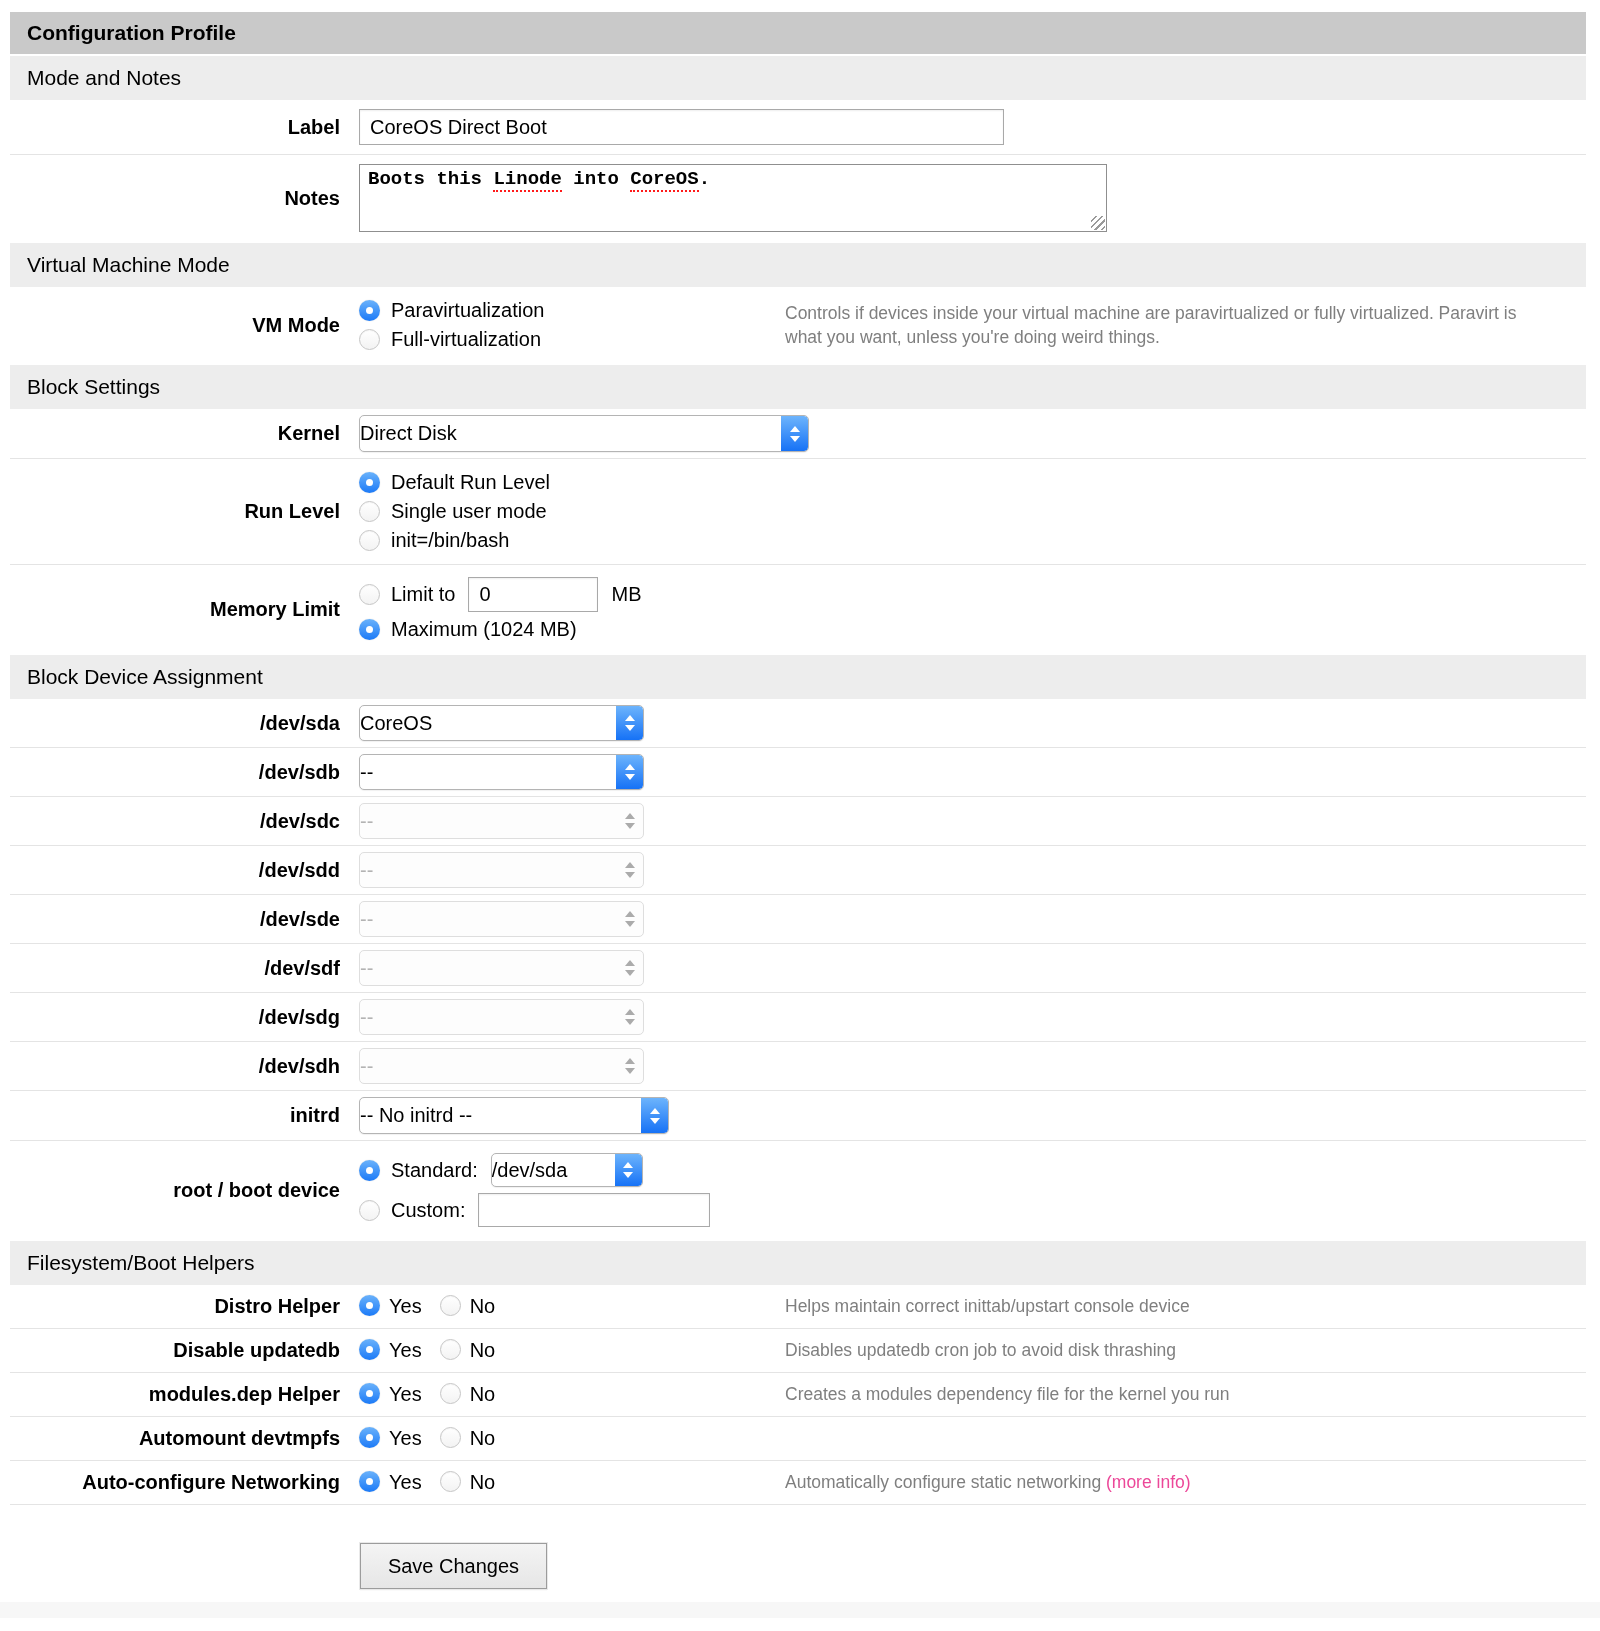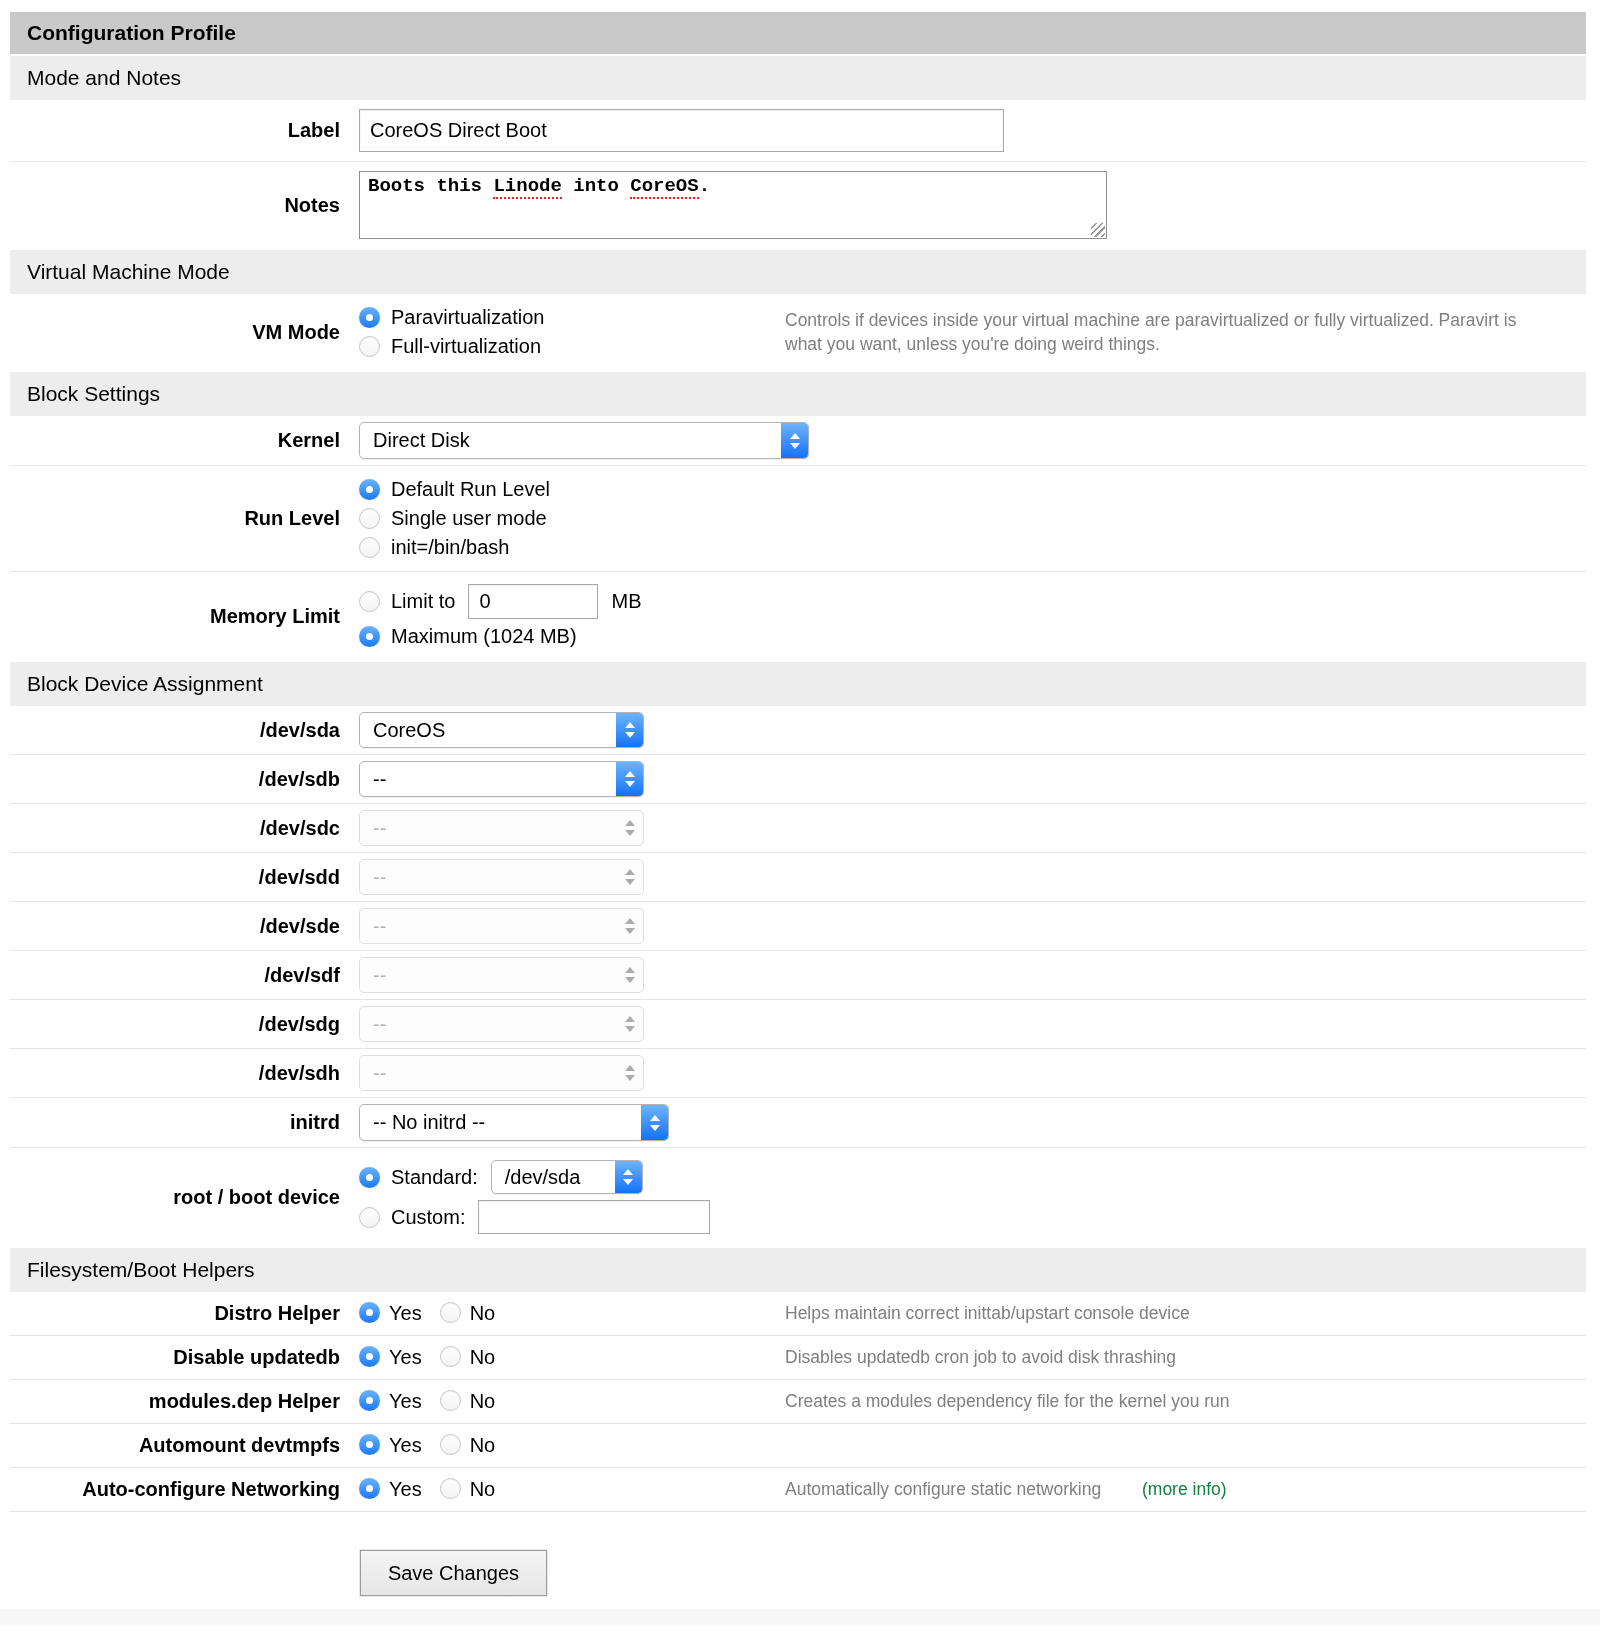--- a/index.html
+++ b/index.html
@@ -30,25 +30,25 @@
 
   .col-label {
     width:330px; flex:none;
     text-align:right;
     font-weight:bold; font-size:20px;
     line-height:1.25;
   }
   .col-ctrl { margin-left:19px; flex:none; }
   .col-ctrl.w415 { width:415px; }
   .col-help { flex:1; margin-left:11px; font-size:17.5px; color:#7f7f7f; line-height:1.4; padding-right:60px; }
-  .col-help a { color:#15803d; text-decoration:none;margin-left:36px; }
+  .col-help a { color:#ec4899; text-decoration:none; }
 
   
   .tinput {
-    height:43px; border:1px solid #a9a9a9; background:#fff;
+    height:36px; border:1px solid #a9a9a9; background:#fff;
     font-family:"Liberation Sans",sans-serif; font-size:20px; color:#000;
     padding:0 10px;
     box-shadow: inset 0 1px 2px rgba(0,0,0,0.07);
   }
   .tinput.w645 { width:645px; }
   .tinput.w130 { width:130px; height:35px; }
   .tinput.w232 { width:232px; height:34px; }
 
   
   .notesbox {
@@ -77,21 +77,21 @@
 
   .optline { display:flex; align-items:center; padding:3px 0; font-size:20px; }
   .optline .radio { margin-right:11px; }
   .optline .after-unit { margin-left:13px; }
   .optline .inline-label { margin-right:13px; }
 
   
   .sel {
     display:inline-flex; align-items:center; justify-content:space-between;
     border:1px solid #b4b4b4; border-radius:5px; background:#fff;
-    font-size:20px; height:37px; padding-left:13px;
+    font-size:20px; height:37px; 
     box-shadow: 0 1px 1px rgba(0,0,0,0.06);
     overflow:hidden;
   }
   .sel .sel-text { white-space:nowrap; }
   .stepper {
     align-self:stretch; width:27px; flex:none;
     display:flex; flex-direction:column; align-items:center; justify-content:center;
     background: linear-gradient(180deg,#6db4fc 0%, #1672f6 100%);
     border-radius:0 4px 4px 0;
   }

